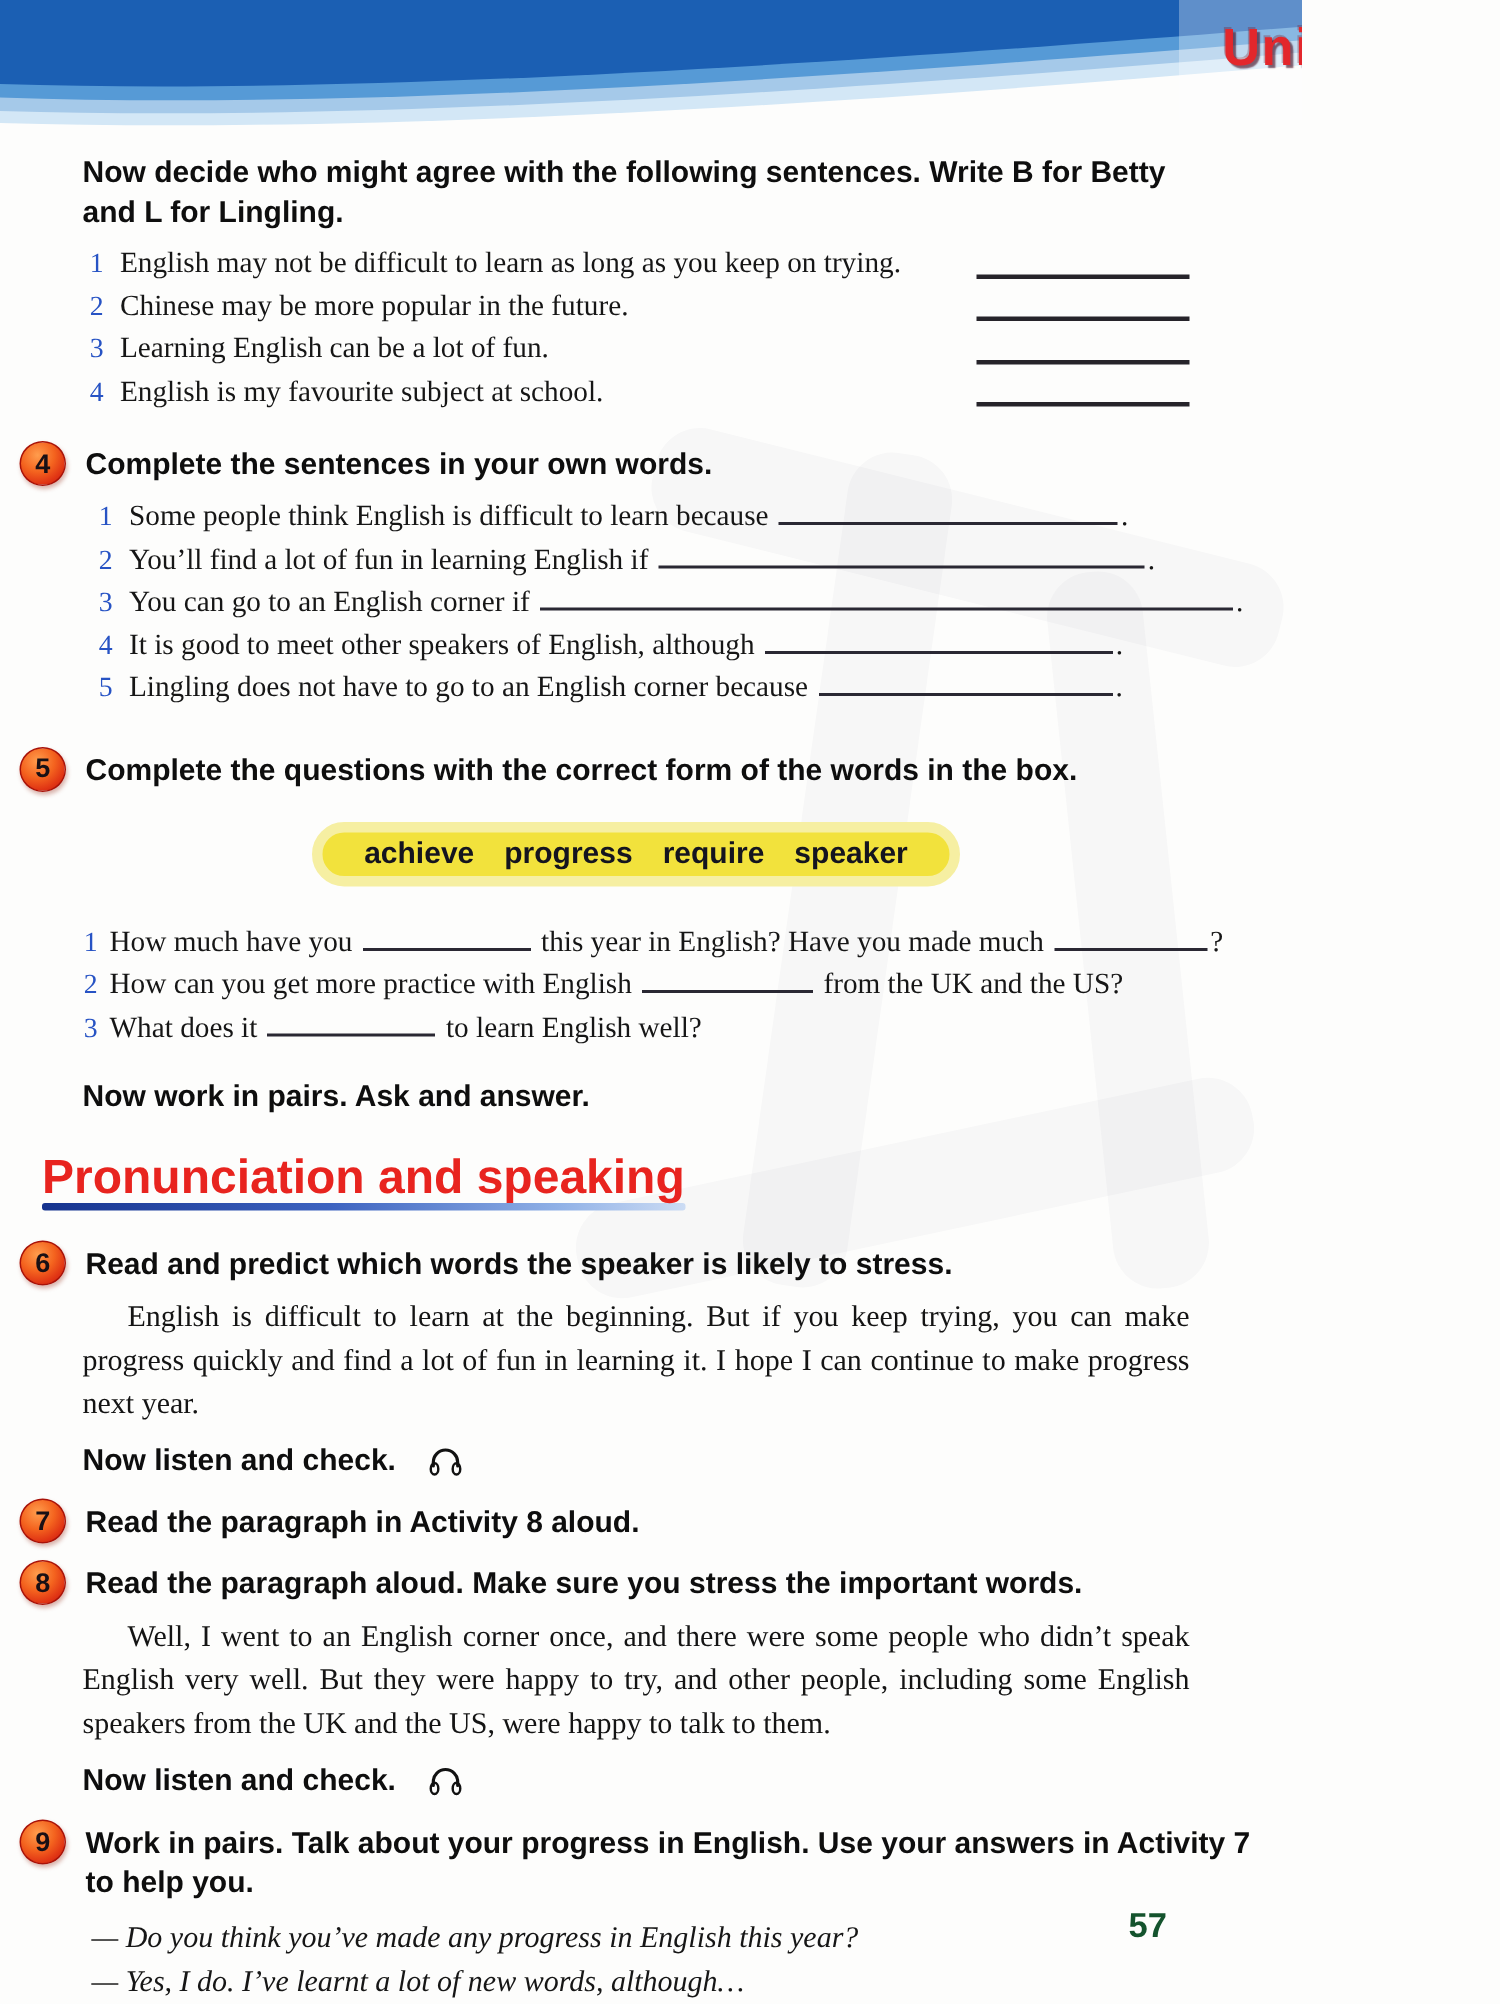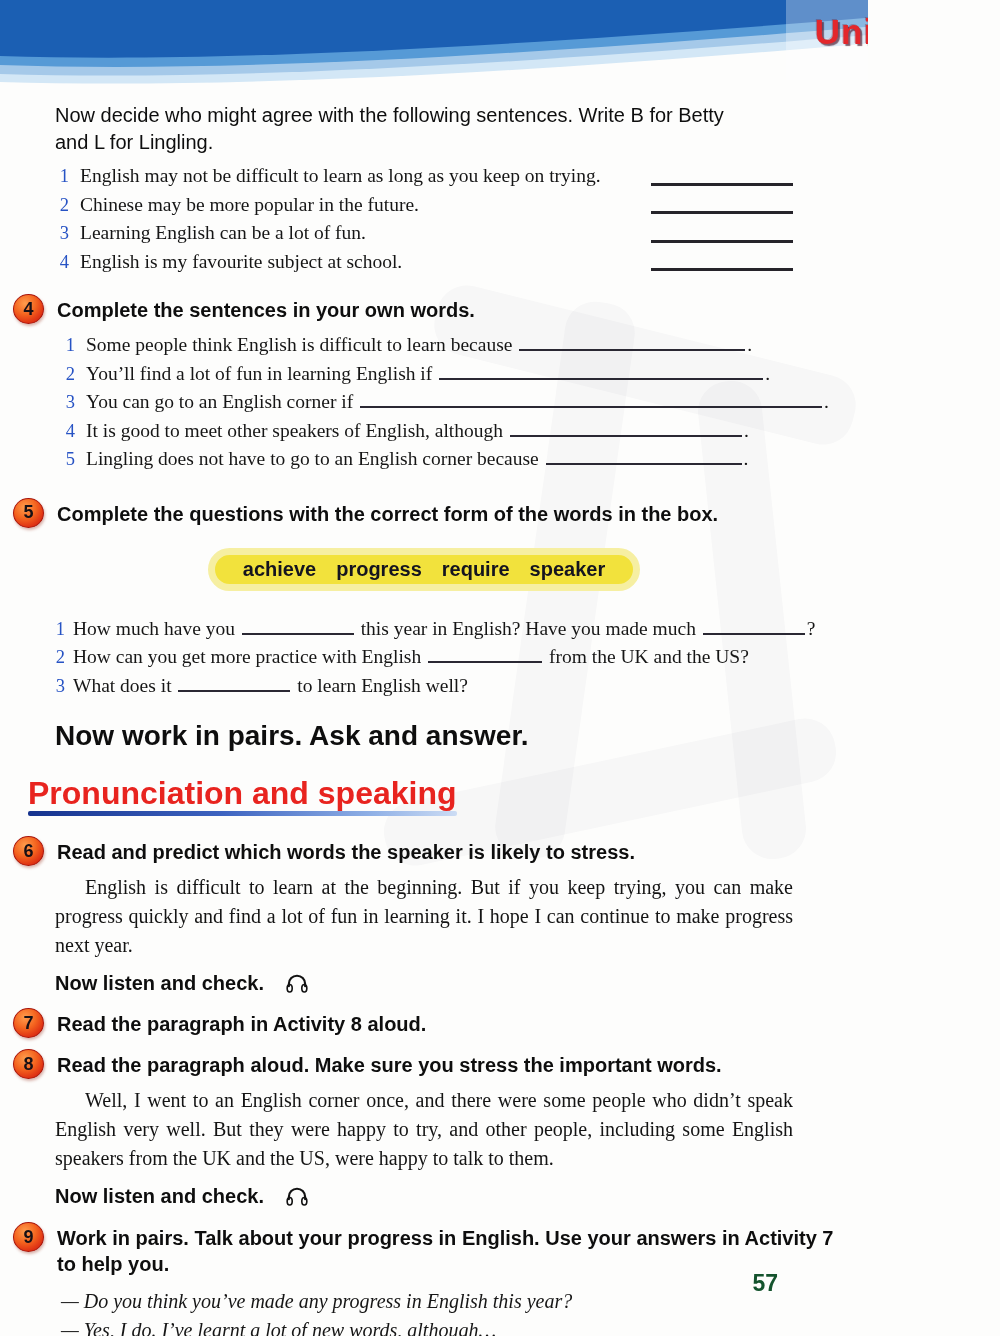--- a/index.html
+++ b/index.html
@@ -18,21 +18,21 @@
   .wm{position:absolute;background:#30343a;opacity:0.028;border-radius:30px;pointer-events:none;}
   .wm1{left:430px;top:330px;width:430px;height:70px;transform:rotate(14deg);}
   .wm2{left:530px;top:300px;width:70px;height:560px;transform:rotate(8deg);}
   .wm3{left:720px;top:380px;width:64px;height:480px;transform:rotate(-6deg);}
   .wm4{left:380px;top:760px;width:460px;height:64px;transform:rotate(-12deg);}
 
   
   .content{position:relative;padding:0 75px 0 55px;}
   .sans-bold{font-family:"Liberation Sans",sans-serif;font-weight:bold;color:#0e0e0e;}
 
-  .instruction{margin-top:10px;font-family:"Liberation Sans",sans-serif;font-weight:normal;
+  .instruction{margin-top:10px;font-family:"Liberation Sans",sans-serif;font-weight:bold;
                font-size:20px;line-height:27px;color:#0e0e0e;}
   .instruction div{white-space:nowrap;}
 
   .item-row{display:flex;align-items:baseline;font-size:19.5px;line-height:27.5px;white-space:nowrap;}
   .num{color:#2753c4;font-size:18.5px;min-width:14px;margin-right:11px;text-align:right;}
   .spacer{flex:1;}
   .blank-right{width:142px;border-bottom:3px solid #26242a;height:18px;align-self:flex-end;margin-bottom:5px;}
   .blank{display:inline-block;border-bottom:2px solid #2a2833;height:0.82em;margin:0 2px;}
 
   .secA-list{margin-top:6px;}
@@ -49,21 +49,21 @@
   .act4-list{margin-top:7px;margin-left:6px;}
   .act5-head{margin-top:24px;}
 
   .word-box{margin:20px auto 0 auto;width:fit-content;
             background:#f2e23c;border:7px solid #f6efa2;border-radius:24px;
             padding:3px 28px;display:flex;gap:20px;
             font-family:"Liberation Sans",sans-serif;font-weight:bold;font-size:20px;color:#14141f;}
   .act5-list{margin-top:24px;}
   .act5-list .num{min-width:10px;margin-right:8px;}
 
-  .pairwork{margin-top:20px;font-size:28px;}
+  .pairwork{margin-top:20px;font-size:20px;}
 
   .red-heading-wrap{margin-top:26px;margin-left:-27px;width:fit-content;}
   .red-heading{font-family:"Liberation Sans",sans-serif;font-weight:bold;font-size:32px;
                color:#e8241f;line-height:30px;}
   .heading-rule{height:5px;margin-top:3px;border-radius:2px;
                 background:linear-gradient(90deg,#16338e 0%,#3d63c0 45%,#8fb0e6 80%,#cdd?);
                 background:linear-gradient(90deg,#16338e 0%,#3d63c0 45%,#8fb0e6 80%,#ccdcf4 100%);}
 
   .act6-head{margin-top:20px;}
   .par{margin-top:7px;font-size:20px;line-height:29px;text-align:justify;text-indent:30px;color:#141414;}

